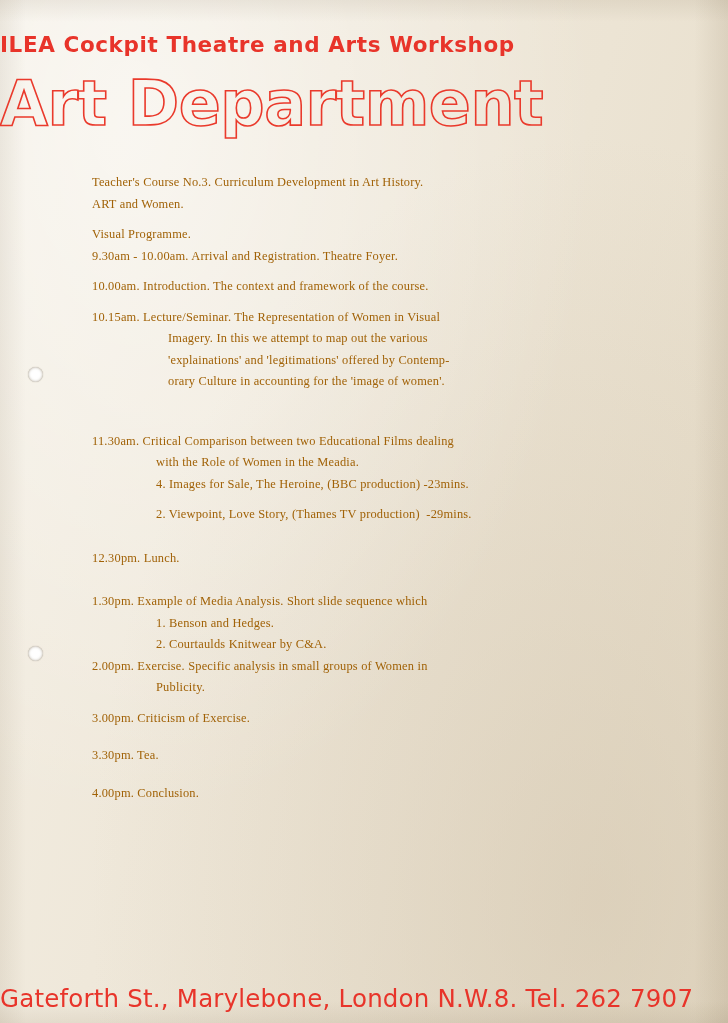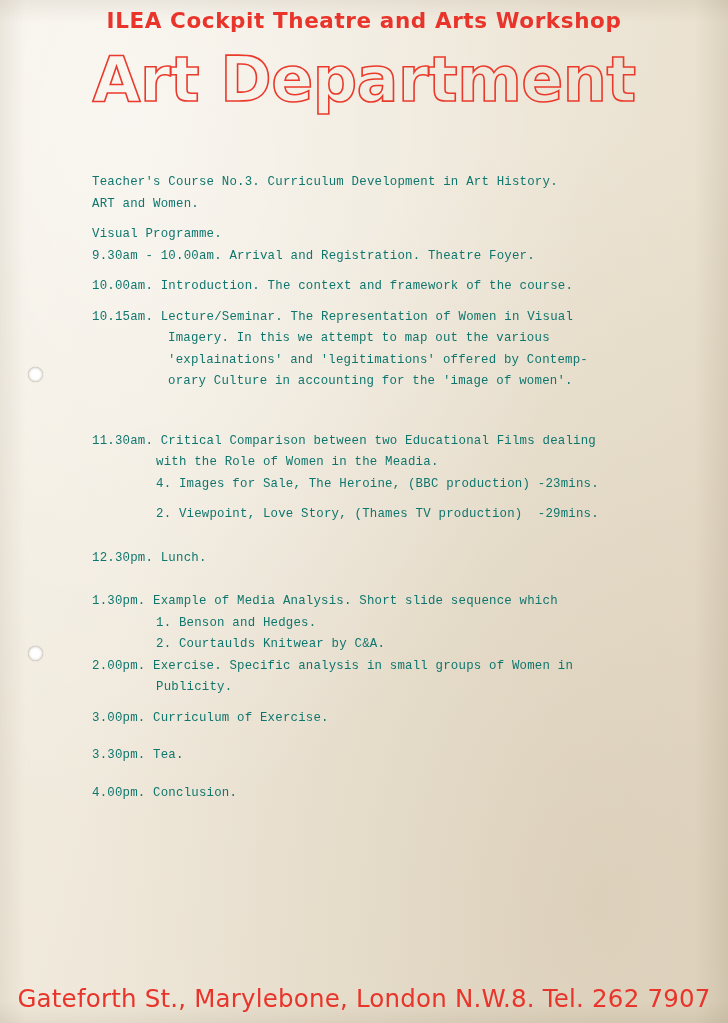--- a/index.html
+++ b/index.html
@@ -51,24 +51,24 @@
 
   .content {
     position: relative;
     width: 728px;
     height: 1023px;
   }
 
   
   .header {
     position: absolute;
-    top: 8px;
+    top: 32px;
     left: 0;
     width: 728px;
-    text-align: center;
+    text-align: left;
   }
   .org-line {
     color: #e8342a;
     font-family: "DejaVu Sans", sans-serif;
     font-size: 21.5px;
     font-weight: bold;
     letter-spacing: 0.6px;
     white-space: nowrap;
   }
   .dept-title {
@@ -83,24 +83,24 @@
     color: transparent;
     white-space: nowrap;
   }
 
   
   .typed {
     position: absolute;
     top: 172px;
     left: 92px;
     width: 600px;
-    font-family: Liberation Mono, monospace;
+    font-family: Liberation Serif, serif;
     font-size: 12.4px;
     line-height: 21.5px;
-    color: #0f766e;
+    color: #a16207;
     letter-spacing: 0.2px;
   }
   .line {
     white-space: pre;
   }
   .block {
     margin-bottom: 0px;
   }
   .gap-s { height: 9px; }
   .gap-m { height: 16px; }
@@ -108,21 +108,21 @@
 
   .indent-1 { padding-left: 76px; }
   .indent-2 { padding-left: 64px; }
 
   
   .footer {
     position: absolute;
     bottom: 10px;
     left: 0;
     width: 728px;
-    text-align: center;
+    text-align: left;
     color: #e8342a;
     font-family: "DejaVu Sans", sans-serif;
     font-size: 24.5px;
     font-weight: normal;
     letter-spacing: 0.2px;
     white-space: nowrap;
   }
 </style>
 </head>
 <body>
@@ -196,21 +196,21 @@
     </div>
 
     <div class="block">
       <div class="line">2.00pm. Exercise. Specific analysis in small groups of Women in</div>
       <div class="line indent-2">Publicity.</div>
     </div>
 
     <div class="gap-s"></div>
 
     <div class="block">
-      <div class="line">3.00pm. Curriculum of Exercise.</div>
+      <div class="line">3.00pm. Criticism of Exercise.</div>
     </div>
 
     <div class="gap-m"></div>
 
     <div class="block">
       <div class="line">3.30pm. Tea.</div>
     </div>
 
     <div class="gap-m"></div>
 

